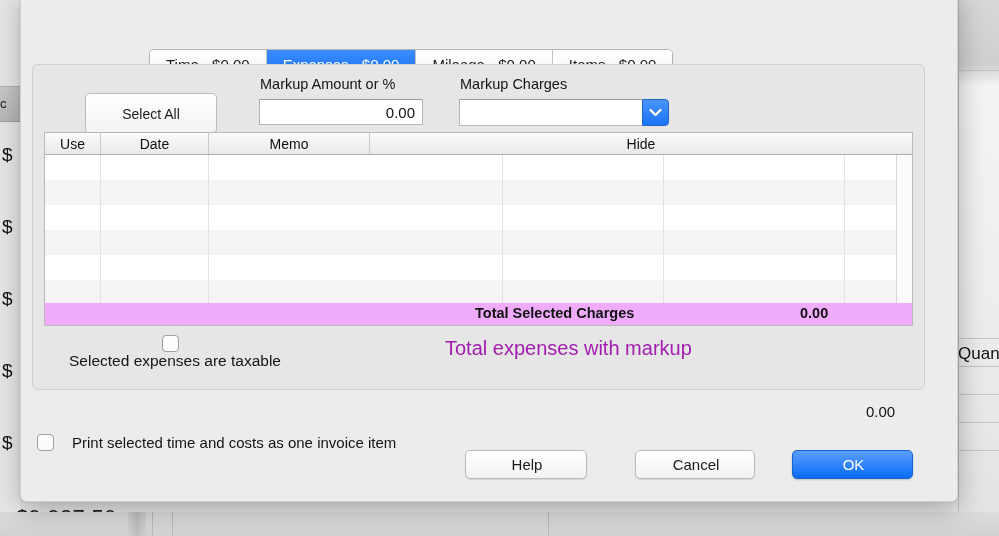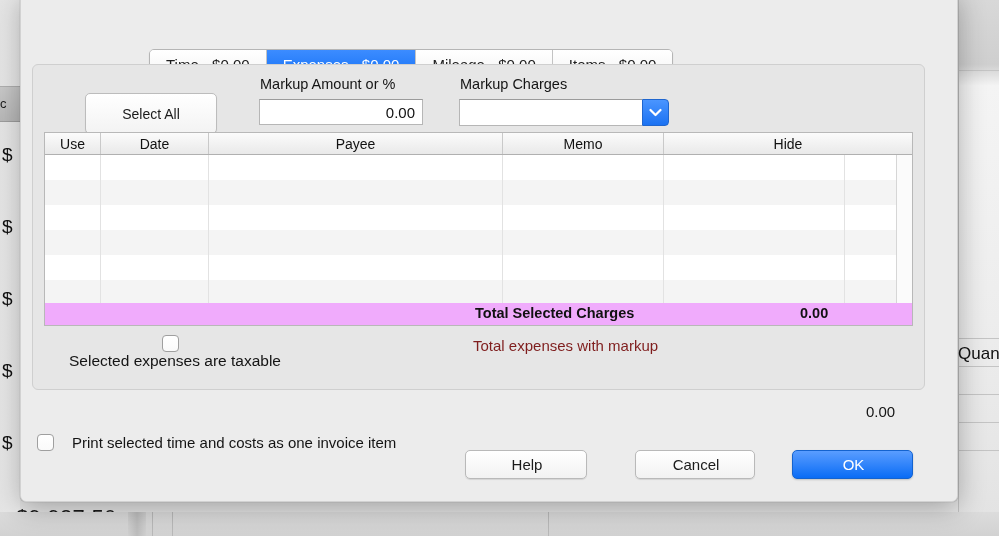--- a/index.html
+++ b/index.html
@@ -330,23 +330,23 @@
     flex: none;
   }
   .taxable-label {
     margin-left: 9px;
     font-size: 15.5px;
     color: #141414;
     white-space: nowrap;
   }
   .markup-total-label {
     position: absolute;
-    left: 440px; top: 272px;
-    font-size: 15px;
-    color: #7f1d1d;
+    left: 412px; top: 272px;
+    font-size: 20px;
+    color: #a21caf;
     white-space: nowrap;
   }
 
   
   .billable-label {
     position: absolute;
     left: 513px; top: 412px;
     font-size: 15px;
     color: #141414;
     white-space: nowrap;
@@ -455,21 +455,20 @@
           <svg width="13" height="9" viewBox="0 0 13 9" aria-hidden="true">
             <path d="M1.5 2 L6.5 7 L11.5 2" fill="none" stroke="#ffffff" stroke-width="2.2" stroke-linecap="round" stroke-linejoin="round"></path>
           </svg>
         </div>
       </div>
 
       <div class="table-wrap">
         <div class="thead">
           <div class="th" style="width:56px">Use</div>
           <div class="th" style="width:108px">Date</div>
-          <div class="th" style="width:294px">Payee</div>
           <div class="th" style="width:161px">Memo</div>
           <div class="th" style="flex:1">Hide</div>
         </div>
 
         <div class="tbody">
           <div class="trow odd">
             <div class="tcell" style="width:56px"></div>
             <div class="tcell" style="width:108px"></div>
             <div class="tcell" style="width:294px"></div>
             <div class="tcell" style="width:161px"></div>

